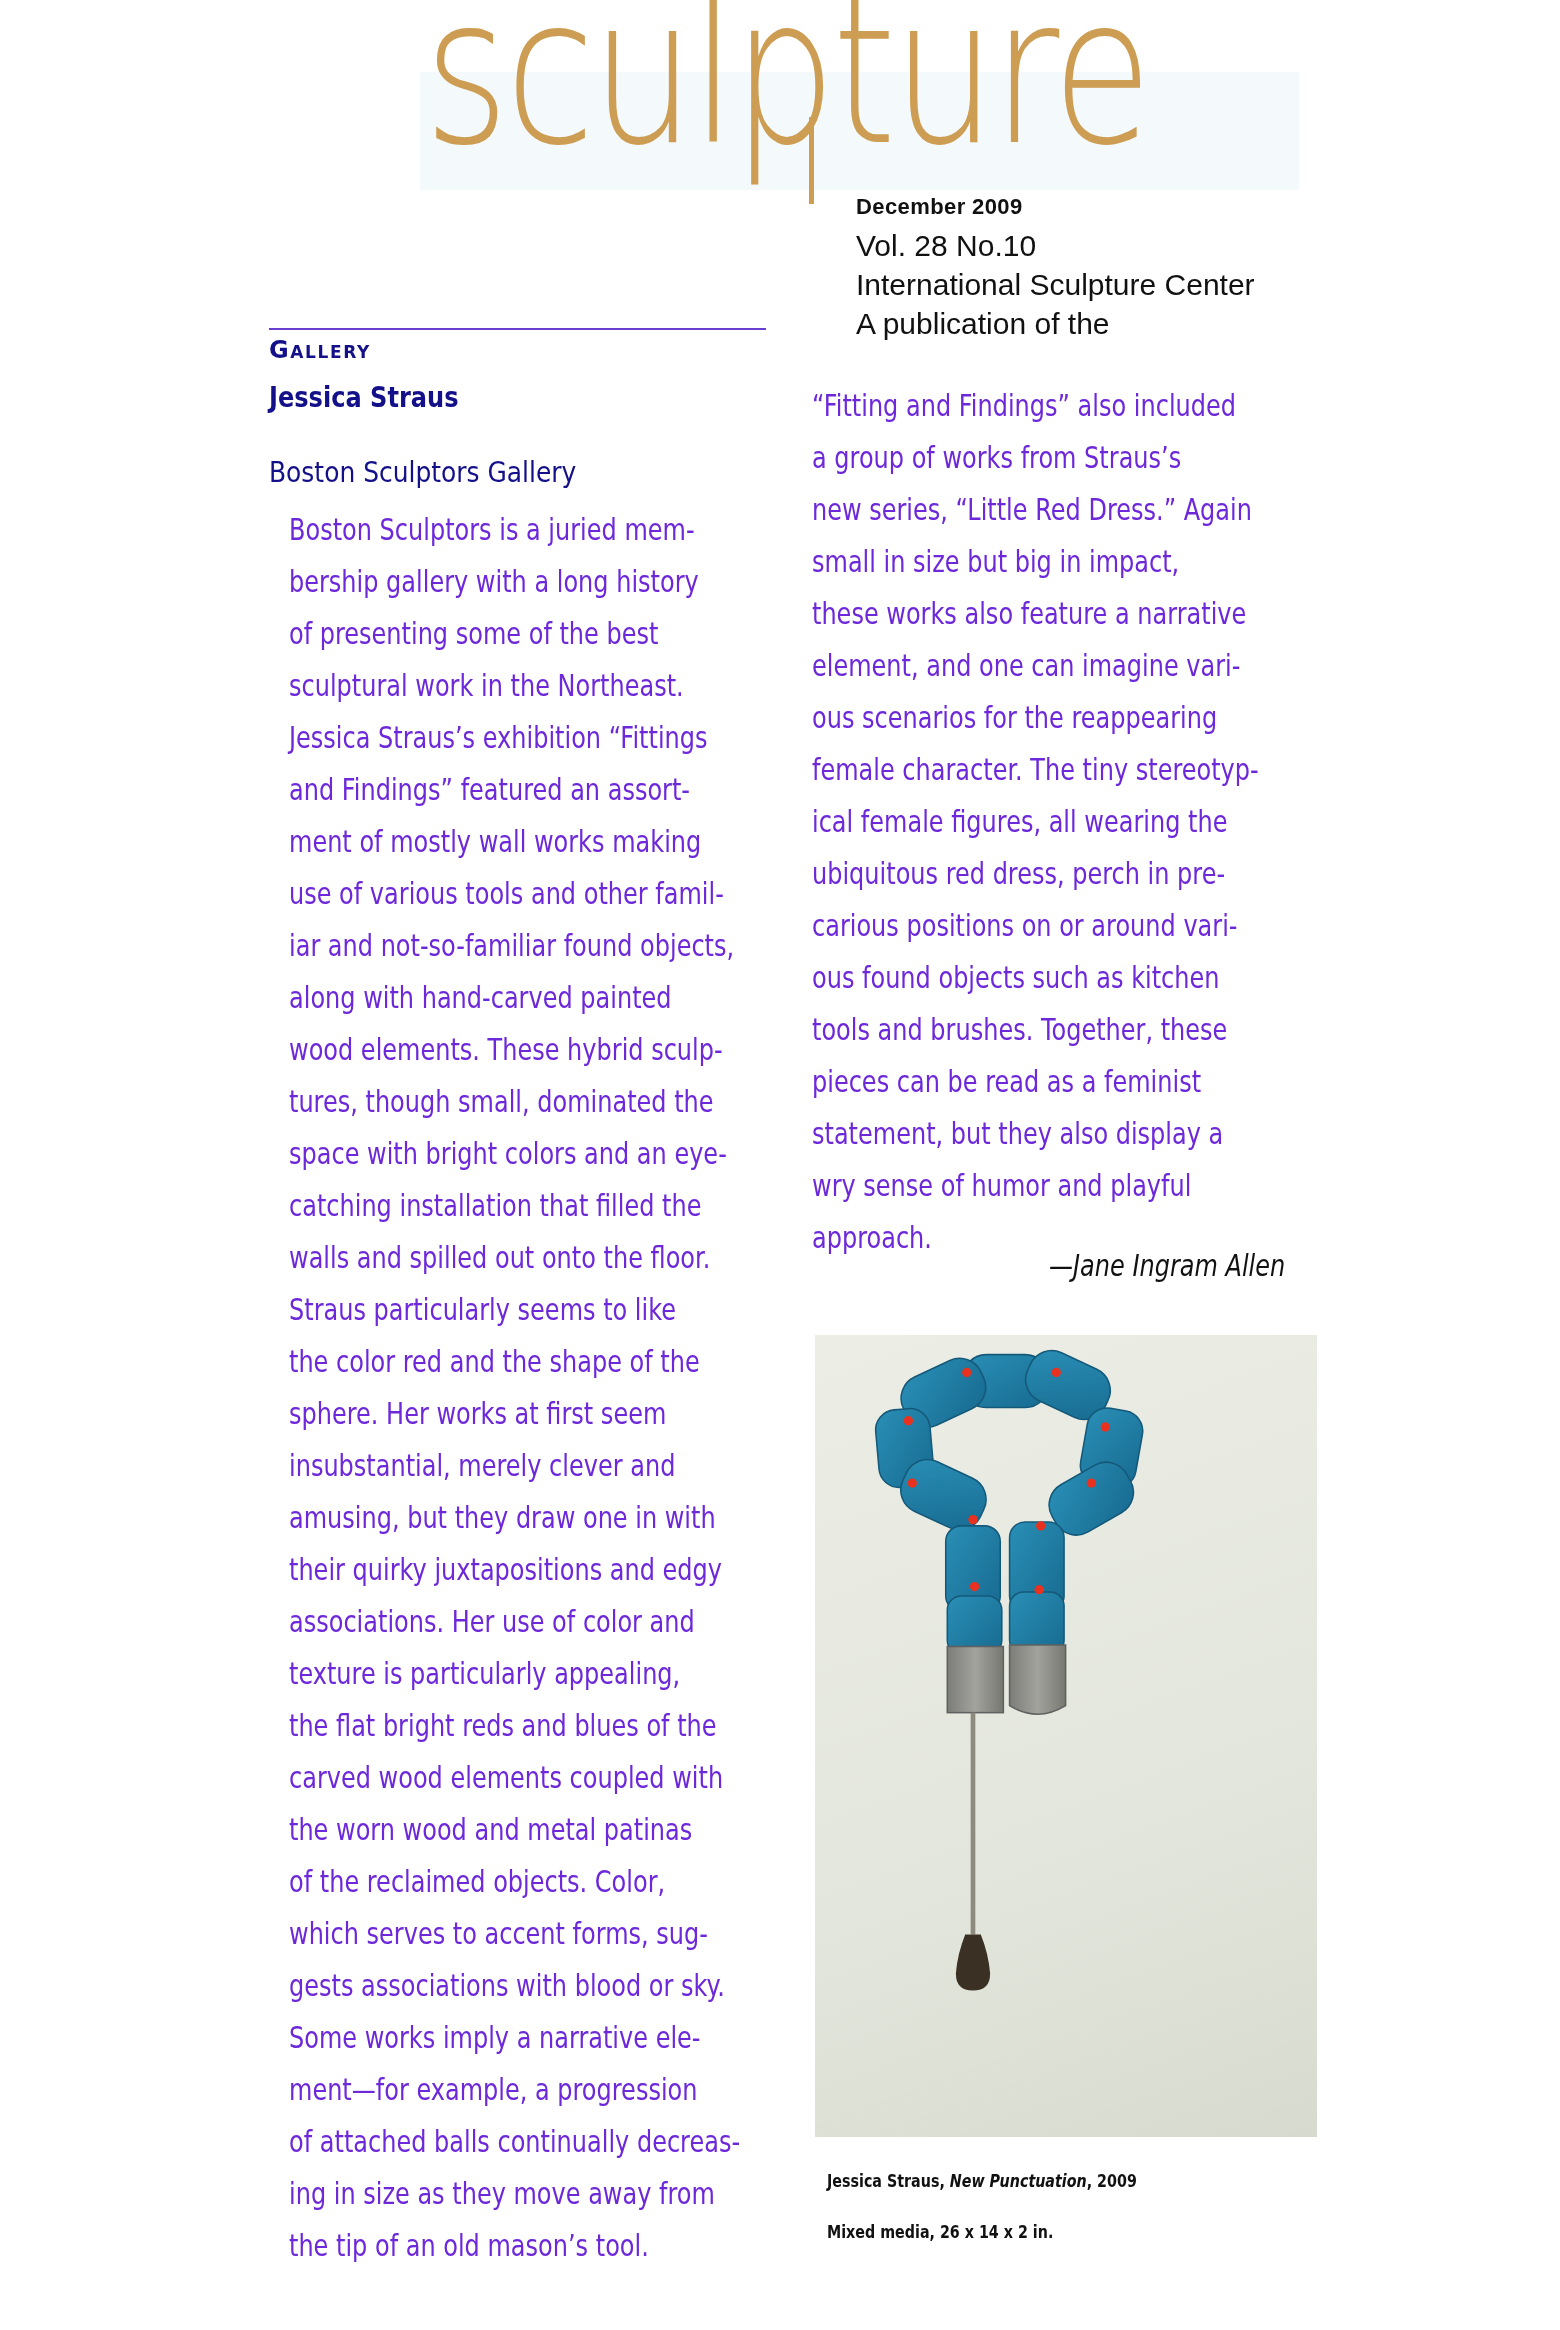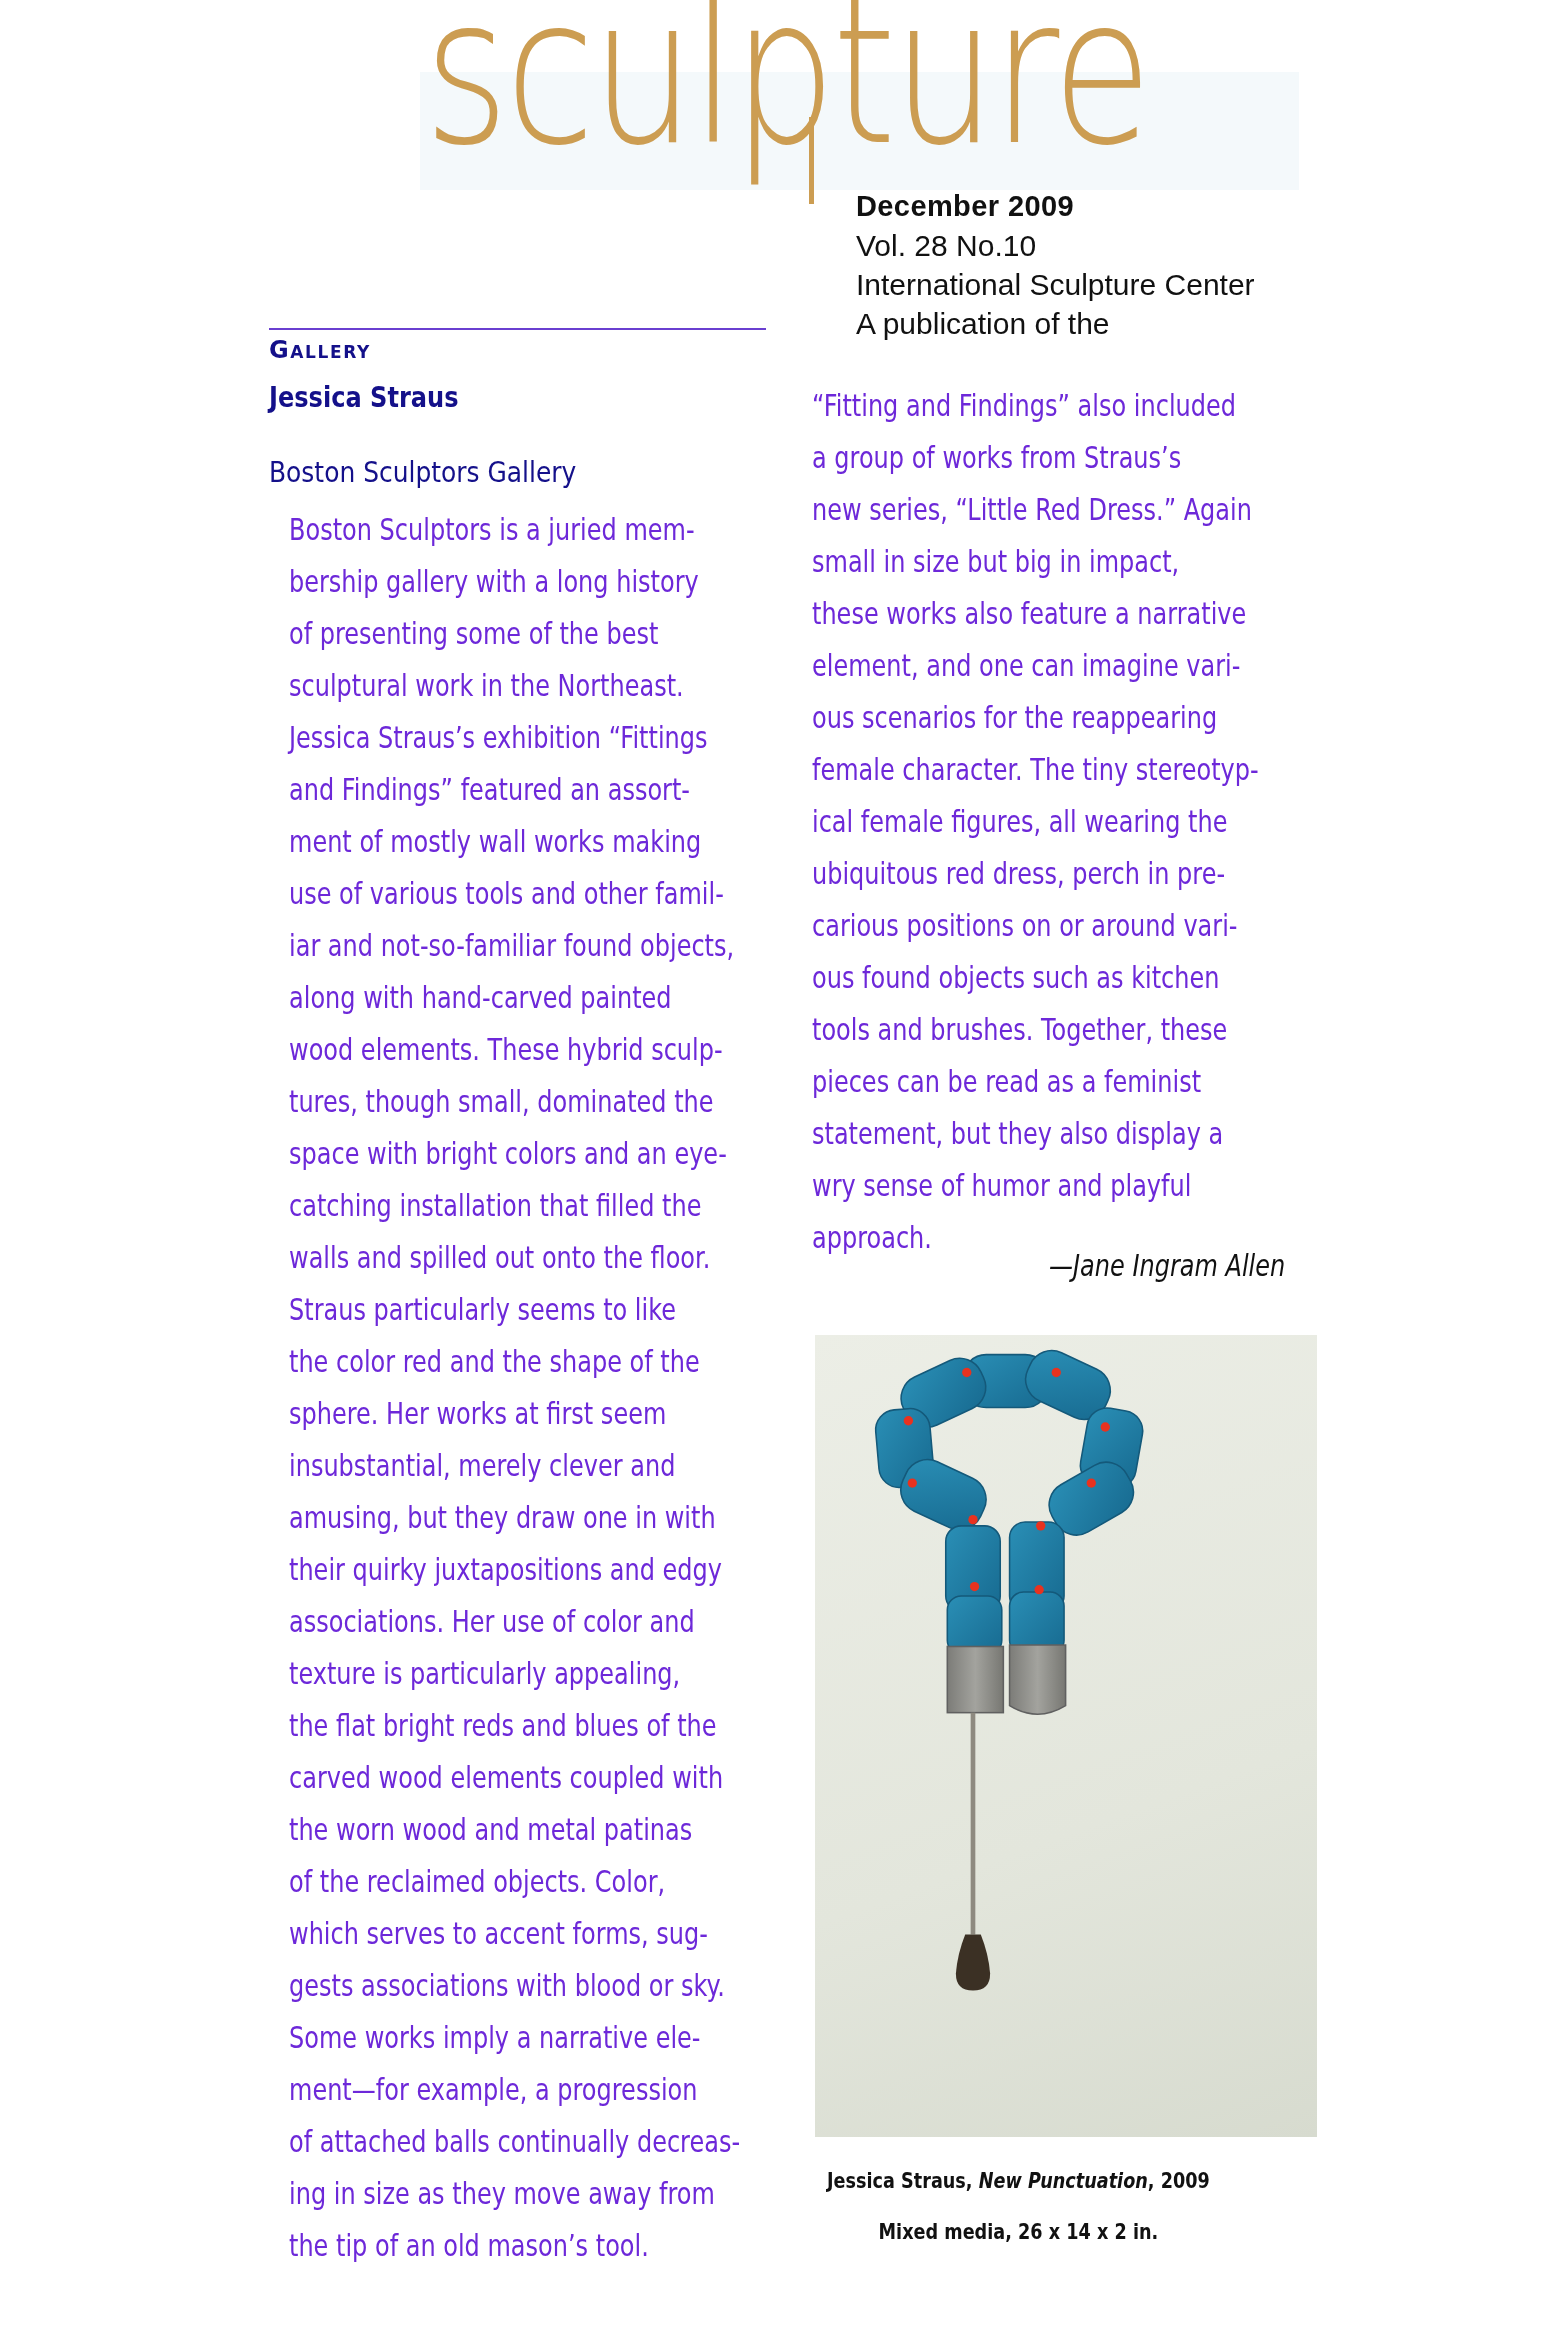--- a/index.html
+++ b/index.html
@@ -3,35 +3,35 @@
 <meta charset="utf-8">
 <style>
   html, body { margin:0; padding:0; background:#ffffff; }
   body { width:1561px; height:2330px; position:relative; overflow:hidden; font-family:"Liberation Sans", sans-serif; color:#111; }
 
   .mast-band { position:absolute; left:420px; top:72px; width:879px; height:118px; background:#f4f9fb; }
   .mast-title { position:absolute; left:424px; top:-30px; font-family:"DejaVu Sans", sans-serif; font-weight:200; font-size:204px; letter-spacing:-4.7px; color:#cc9d52; line-height:1; transform:scaleX(0.80); transform-origin:left top; white-space:nowrap; }
   .mast-p-stem { position:absolute; left:809px; top:117px; width:5.4px; height:87px; background:#cc9d52; }
 
   .issue { position:absolute; left:856px; top:187px; line-height:39px; font-size:30px; color:#111; }
-  .issue .date { font-weight:bold; font-size:29px; letter-spacing:0.4px; }
+  .issue .date { font-weight:bold; font-size:22px; letter-spacing:0.4px; }
 
   .section-rule { position:absolute; left:269px; top:328px; width:497px; height:2.3px; background:#6a3fd0; }
   .kicker { position:absolute; left:269px; top:336px; font-family:"DejaVu Sans", sans-serif; font-weight:bold; font-size:24px; letter-spacing:1.6px; color:#14108a; font-variant:small-caps; }
   .artist { position:absolute; left:269px; top:381px; font-family:"DejaVu Sans", sans-serif; font-weight:bold; font-size:28px; color:#14108a; transform:scaleX(0.86); transform-origin:left top; }
   .venue { position:absolute; left:269px; top:455px; font-family:"DejaVu Sans", sans-serif; font-size:29px; color:#14108a; transform:scaleX(0.86); transform-origin:left top; }
 
   .col { position:absolute; font-family:"DejaVu Sans", sans-serif; font-size:30px; line-height:52px; color:#6d28d9; white-space:nowrap; }
   .col .ln { display:block; transform:scaleX(0.80); transform-origin:left center; }
   .col-left { left:269px; top:504px;margin-left:20px; }
   .col-right { left:812px; top:380px; }
   .byline { position:absolute; left:1049px; top:1248px; font-family:"DejaVu Sans", sans-serif; font-style:italic; font-size:30px; transform:scaleX(0.80); transform-origin:left top; white-space:nowrap; }
 
   .photo { position:absolute; left:815px; top:1335px; width:502px; height:802px; background:linear-gradient(160deg,#eceee6 0%,#e3e6dc 60%,#d7dbcf 100%); overflow:hidden; }
-  .caption { position:absolute; left:827px; top:2156px; font-family:"DejaVu Sans", sans-serif; font-weight:bold; font-size:21px; line-height:51px; color:#111; white-space:nowrap;text-align:center; }
+  .caption { position:absolute; left:827px; top:2156px; font-family:"DejaVu Sans", sans-serif; font-weight:bold; font-size:17px; line-height:51px; color:#111; white-space:nowrap; }
   .caption .ln { display:block; transform:scaleX(0.84); transform-origin:left center; }
   .caption em { font-style:italic; }
 </style>
 </head>
 <body>
 
 <div class="mast-band"></div>
 <div class="mast-title">sculpture</div>
 <div class="mast-p-stem"></div>
 

